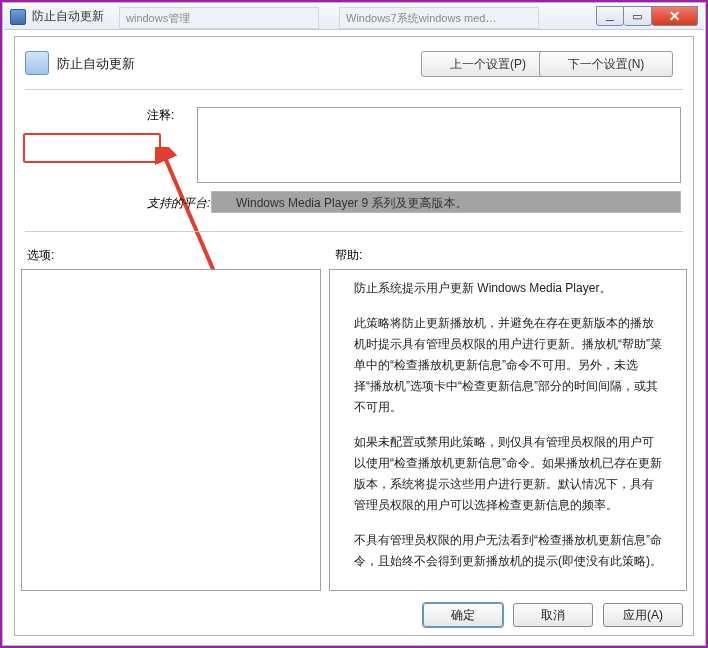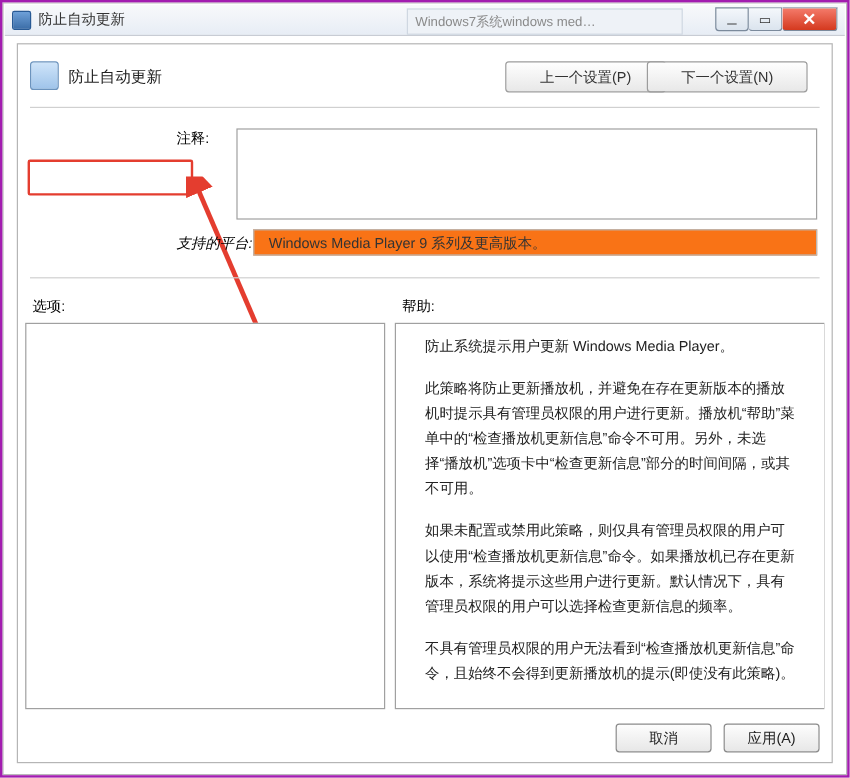--- a/index.html
+++ b/index.html
@@ -145,22 +145,22 @@
   .comment-box {
     position:absolute; left:182px; right:12px; top:70px; height:76px;
     border:1px solid #a0a0a0;
     background:#fff;
     overflow-y:auto;
   }
   .label-platform { position:absolute; left:132px; top:158px; font-size:12px;font-style:italic;}
   .platform-bar {
     position:absolute; left:196px; right:12px; top:154px; height:22px;
     border:1px solid #b8b8b8;
-    background:#f97316;
-    padding:3px 12px;
+    background:#a3a3a3;
+    padding:3px 24px;
     font-size:12px; color:#333;
   }
   .mid-rule { position:absolute; left:10px; right:10px; top:194px; border-top:1px solid #d0d0d0;}
   .label-options { position:absolute; left:12px; top:210px; font-size:12px;}
   .label-help { position:absolute; left:320px; top:210px; font-size:12px;}
   .options-pane {
     position:absolute; left:6px; top:232px; width:300px;
     bottom:44px;
     border:1px solid #a0a0a0;
     background:#fff;
@@ -197,21 +197,22 @@
 </style>
 </head>
 <body>
 
 <div class="outer-border">
 
   <div class="titlebar">
     <div class="icon"></div>
     <div class="title">防止自动更新</div>
 
-    <div class="bg-tab" style="left:335px; width:230px;">Windows7系统windows med…</div>
+    <div class="bg-tab" style="left:115px; width:200px;">windows管理</div>
+    <div class="bg-tab" style="left:335px; width:200px;">Windows7系统windows med…</div>
 
     <div class="win-btns">
       <div class="win-btn min">
           <span>─</span>
         </div>
       <div class="win-btn max">
           <span>▭</span>
         </div>
       <div class="win-btn close">
           <span>✕</span>
@@ -255,18 +256,19 @@
     <div class="options-pane"></div>
 
     <div class="help-pane">
       <p>防止系统提示用户更新 Windows Media Player。</p>
       <p>此策略将防止更新播放机，并避免在存在更新版本的播放机时提示具有管理员权限的用户进行更新。播放机“帮助”菜单中的“检查播放机更新信息”命令不可用。另外，未选择“播放机”选项卡中“检查更新信息”部分的时间间隔，或其不可用。</p>
       <p>如果未配置或禁用此策略，则仅具有管理员权限的用户可以使用“检查播放机更新信息”命令。如果播放机已存在更新版本，系统将提示这些用户进行更新。默认情况下，具有管理员权限的用户可以选择检查更新信息的频率。</p>
       <p>不具有管理员权限的用户无法看到“检查播放机更新信息”命令，且始终不会得到更新播放机的提示(即使没有此策略)。</p>
     </div>
 
     <div class="btn-row">
+      <div class="dlg-btn default">确定</div>
       <div class="dlg-btn">取消</div>
       <div class="dlg-btn">应用(A)</div>
     </div>
 
   </div>
 </div>
 
 </body></html>

